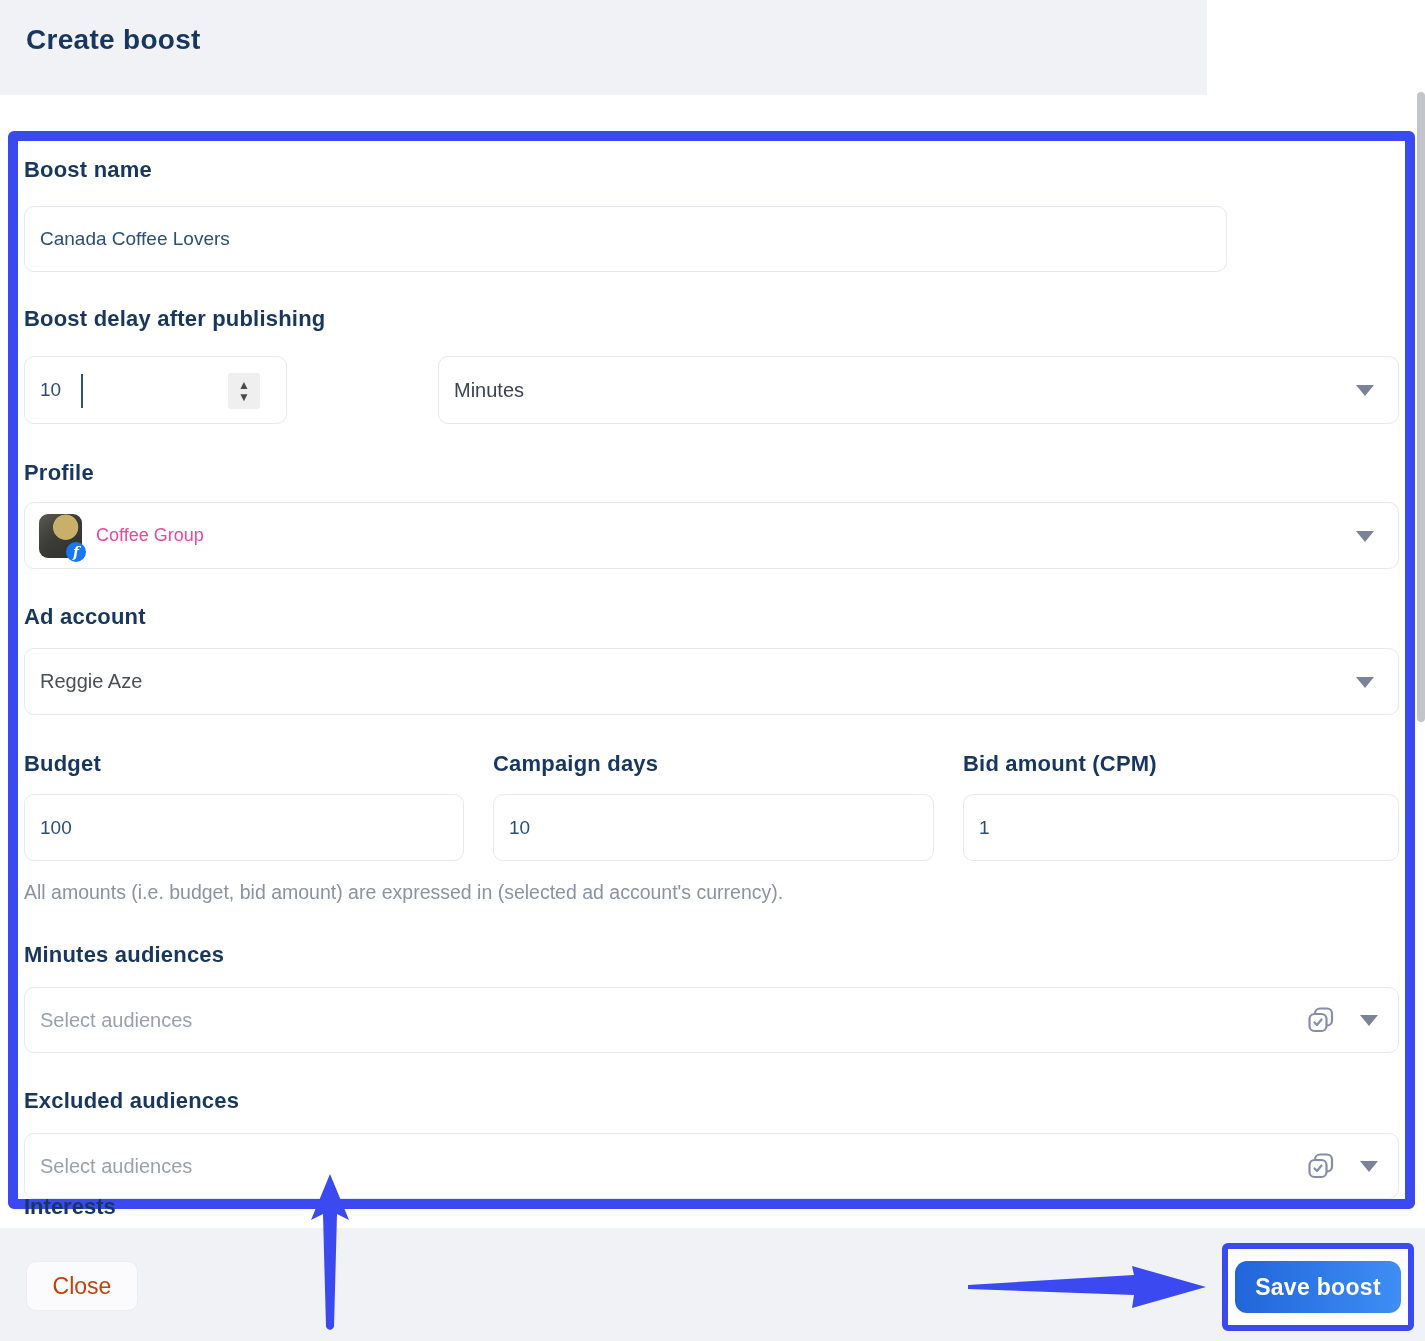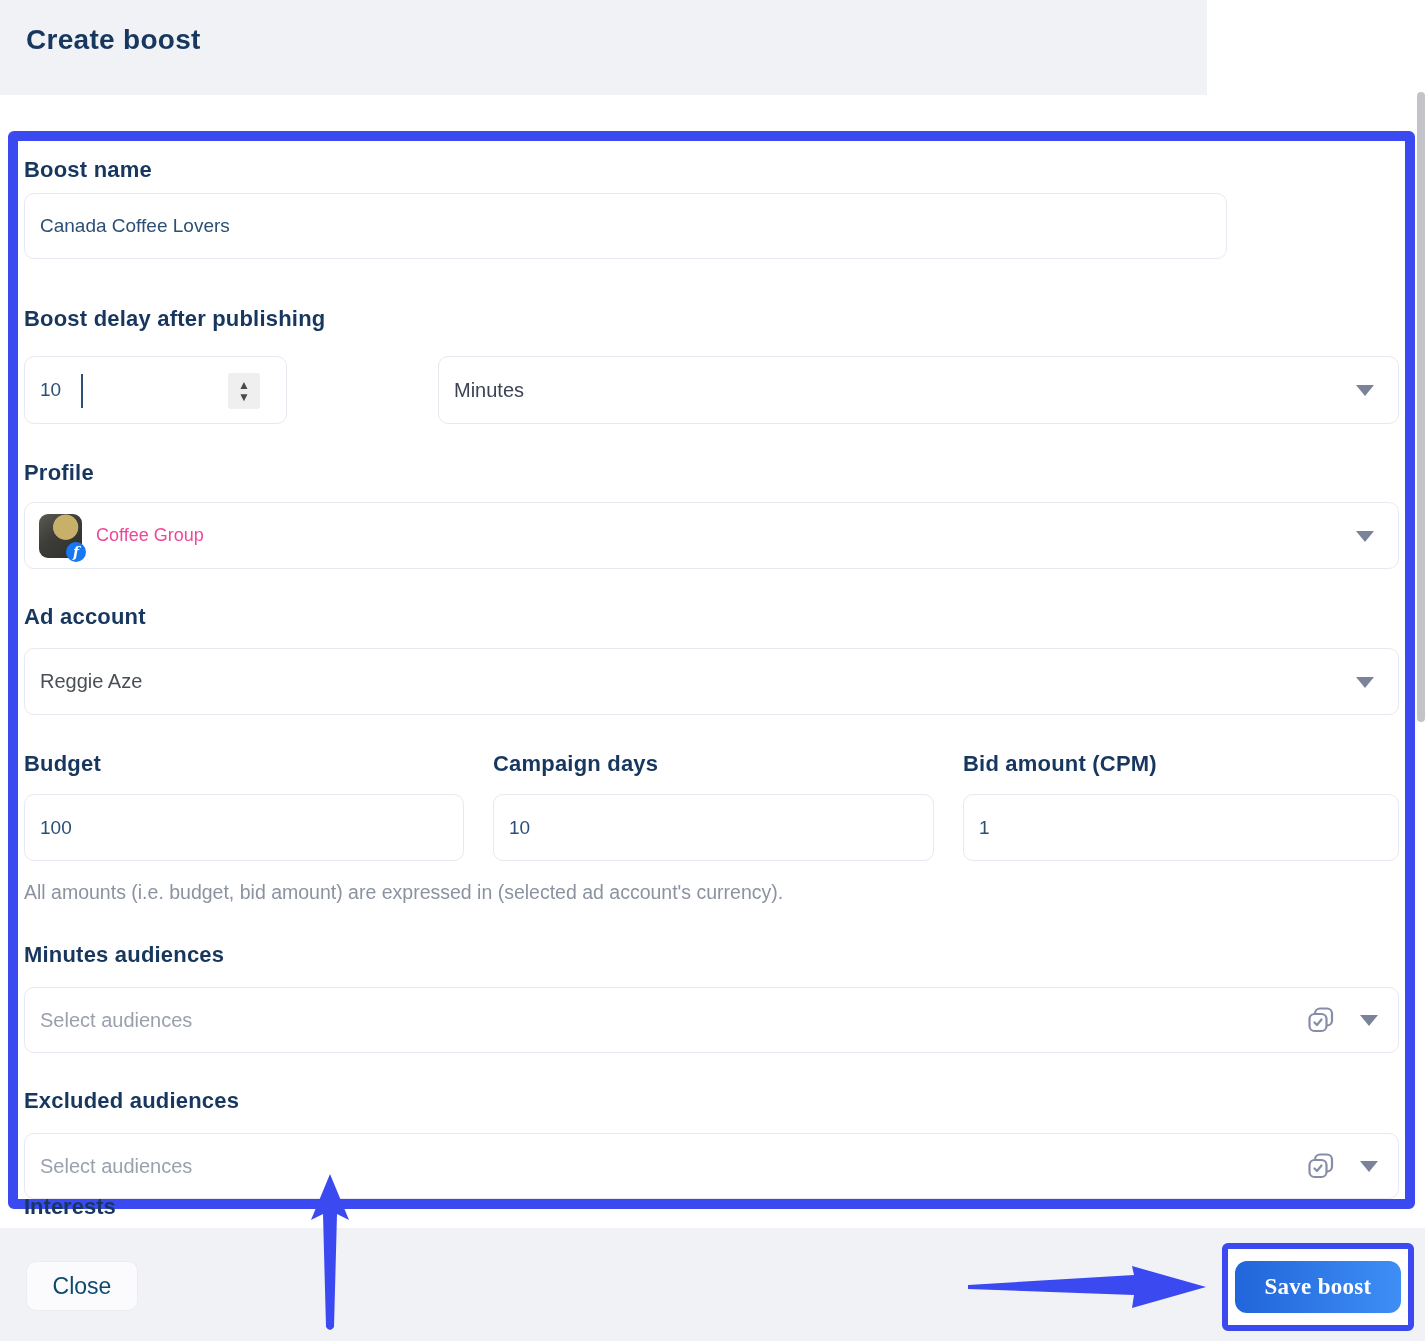--- a/index.html
+++ b/index.html
@@ -121,35 +121,35 @@
 
   
   .footer {
     position: absolute; left: 0; top: 1228px; width: 1425px; height: 113px;
     background: #f1f2f6;
   }
   .close-btn {
     position: absolute; left: 26px; top: 33px; width: 112px; height: 50px;
     background: #fbfbfd; border: 1px solid #ececf2; border-radius: 10px;
     font-family: "Liberation Sans", sans-serif;
-    font-size: 23px; color: #0c4a6e; cursor: pointer;
+    font-size: 23px; color: #c2410c; cursor: pointer;
   }
 
   
   .save-annotation {
     position: absolute; left: 1222px; top: 15px; width: 192px; height: 88px;
     border: 6px solid #3a4af0; border-radius: 6px; background: #ffffff;
     display: flex; align-items: center; justify-content: center;
   }
   .save-btn {
     width: 166px; height: 52px;
     border: none; border-radius: 12px;
     background: linear-gradient(90deg, #2165da 0%, #3e8ef5 100%);
     color: #ffffff; font-size: 23px; font-weight: 700;
-    font-family: Liberation Serif, serif;
+    font-family: Liberation Sans, sans-serif;
     cursor: pointer; letter-spacing: .3px;
   }
 
   
   .arrow-up { position: absolute; left: 303px; top: 1172px; }
   .arrow-right { position: absolute; left: 966px; top: 1264px; }
 
   
   .scrollbar-thumb {
     position: absolute; right: 0px; top: 92px; width: 8px; height: 630px;
@@ -160,21 +160,21 @@
 <body>
 
 <div class="header">
   <div class="header-title">Create boost</div>
 </div>
 
 <div class="form-frame">
   <div class="frame-inner">
 
     <div class="field-label" style="top:16px">Boost name</div>
-    <div class="box" style="left:6px; top:52px; width:1203px; height:66px">
+    <div class="box" style="left:6px; top:65px; width:1203px; height:66px">
       <input class="text-input" type="text" value="Canada Coffee Lovers" style="">
     </div>
 
     <div class="field-label" style="top:165px">Boost delay after publishing</div>
     <div class="box delay-num">
       <input class="text-input" type="text" value="10" style="">
       <div class="caret"></div>
       <div class="stepper">
         <span>▲</span>
         <span>▼</span>

